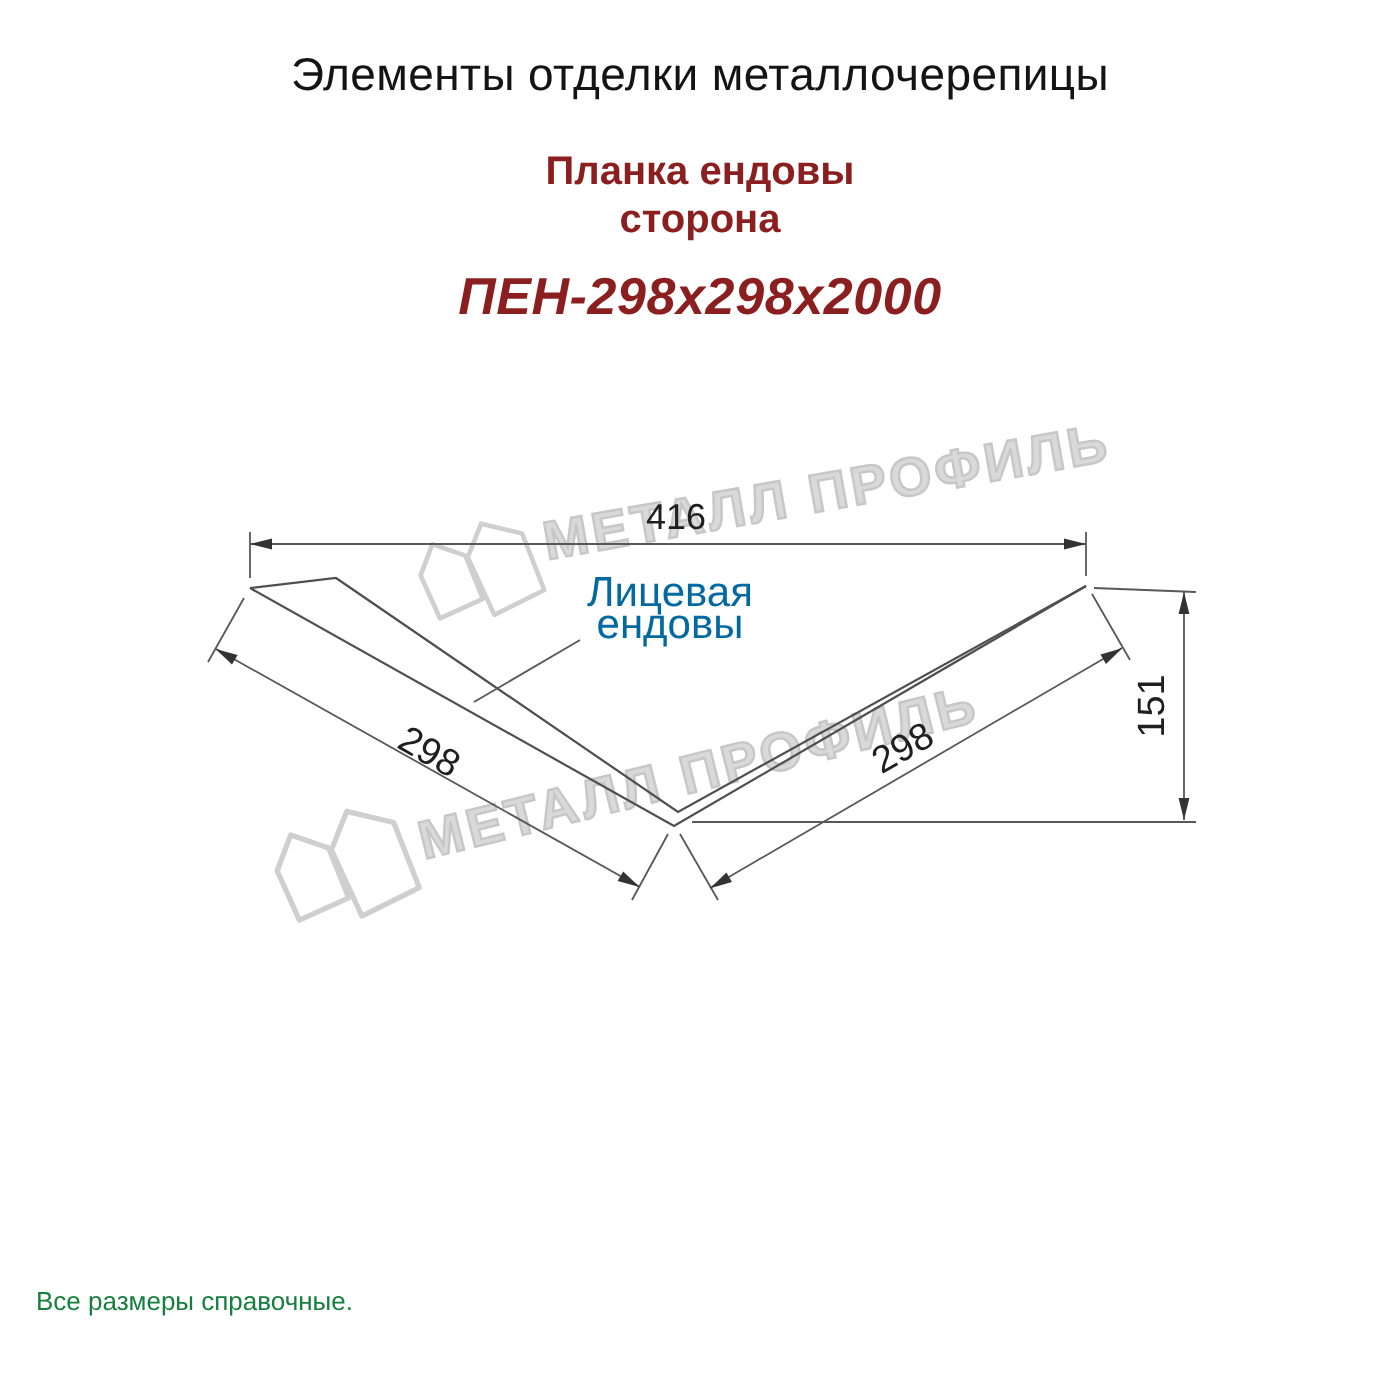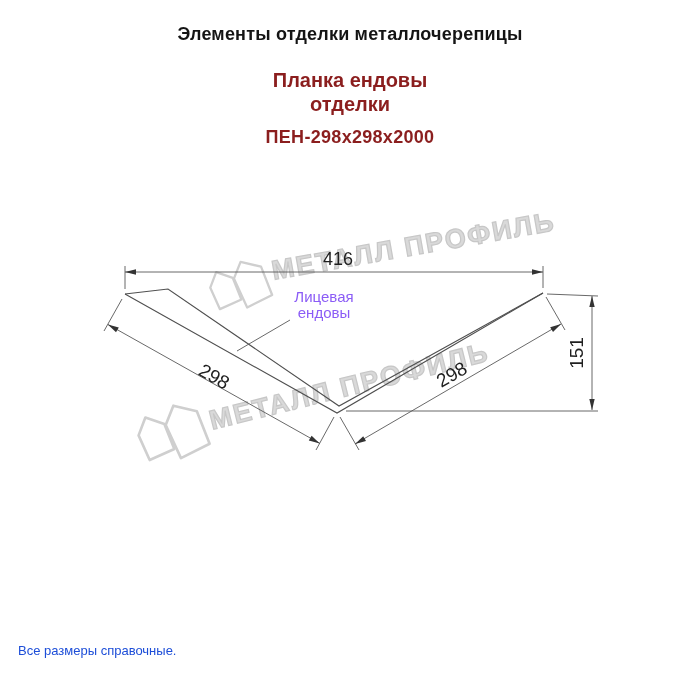--- a/index.html
+++ b/index.html
@@ -4,23 +4,23 @@
 <style>
   html,body{margin:0;padding:0;}
   body{
     width:700px;height:700px;position:relative;overflow:hidden;
     background:#ffffff;
     font-family:"Liberation Sans", sans-serif;
     color:#1c1c1c;
   }
   
   .header{position:absolute;top:24px;left:0;width:700px;text-align:center;z-index:3;}
-  .title{font-size:18px;font-weight:bold;color:#141414;letter-spacing:.2px;}
+  .title{font-size:23px;font-weight:normal;color:#141414;letter-spacing:.2px;}
   .subtitle{margin-top:23px;font-size:20px;font-weight:bold;line-height:24px;}
-  .product-code{margin-top:11px;font-size:18px;font-weight:bold;letter-spacing:.3px;}
+  .product-code{margin-top:11px;font-size:26px;font-weight:bold;letter-spacing:.3px;font-style:italic;}
   
   .wm-logo{position:absolute;z-index:0;}
   .wm-text{
     position:absolute;z-index:0;white-space:nowrap;
     font-size:27px;font-weight:bold;letter-spacing:2px;
     color:#e3e3e3;-webkit-text-stroke:1.2px #c7c7c7;
     transform-origin:left center;
   }
   .wm1-logo{left:205px;top:256px;transform:rotate(-12deg);}
   .wm1-text{left:272px;top:256px;transform:rotate(-10deg);}
@@ -29,25 +29,25 @@
   
   #drawing{position:absolute;left:0;top:0;z-index:1;}
   .dim-label{
     position:absolute;z-index:2;font-size:19px;color:#1f1f1f;white-space:nowrap;
   }
   .dim-514{left:338px;top:259px;transform:translate(-50%,-50%);font-size:18px;}
   .dim-298-left{left:214px;top:377px;transform:translate(-50%,-50%) rotate(30deg);}
   .dim-298-right{left:452px;top:375px;transform:translate(-50%,-50%) rotate(-30deg);}
   .dim-151{left:577px;top:353px;transform:translate(-50%,-50%) rotate(-90deg);}
   .face-label{
-    position:absolute;left:324px;top:289px;transform:translateX(-50%);z-index:2;
-    font-size:15px;line-height:16px;text-align:center;color:#8b5cf6;white-space:nowrap;
+    position:absolute;left:335px;top:289px;transform:translateX(-50%);z-index:2;
+    font-size:21px;line-height:16px;text-align:center;color:#0369a1;white-space:nowrap;
   }
   
-  .notes{position:absolute;left:18px;top:641px;z-index:2;font-size:13px;line-height:20px;color:#1d4ed8;}
+  .notes{position:absolute;left:18px;top:641px;z-index:2;font-size:13px;line-height:20px;color:#15803d;}
 </style>
 </head>
 <body>
 
 <svg class="wm-logo wm1-logo" width="74" height="54" viewBox="0 0 74 54">
   <g fill="none" stroke="#cfcfcf" stroke-width="2.3" stroke-linejoin="round">
     <path d="M5,25 L10,48 L33,43 L29,20 L14,11 Z"></path>
     <path d="M30,21 L37,52 L64,45 L59,15 L40,6 Z"></path>
   </g>
 </svg>
@@ -58,21 +58,21 @@
     <path d="M5,25 L10,48 L33,43 L29,20 L14,11 Z"></path>
     <path d="M30,21 L37,52 L64,45 L59,15 L40,6 Z"></path>
   </g>
 </svg>
 <span class="wm-text wm2-text" style="color: rgb(217, 217, 217);">МЕТАЛЛ ПРОФИЛЬ</span>
 
 <div class="header">
   <div class="title">Элементы отделки металлочерепицы</div>
   <div class="subtitle" style="color: rgb(139, 30, 30);">
     <div>Планка ендовы</div>
-    <div>отделки</div>
+    <div>сторона</div>
   </div>
   <div class="product-code" style="color: rgb(139, 30, 30);">ПЕН-298х298х2000</div>
 </div>
 
 <svg id="drawing" width="700" height="700" viewBox="0 0 700 700">
 
   <g fill="none" stroke="#4f4f4f" stroke-width="1.1">
     <path d="M125,294 L337,413 L543,293"></path>
     <path d="M125,294 L168,289 L339,406 L543,293"></path>
   </g>

